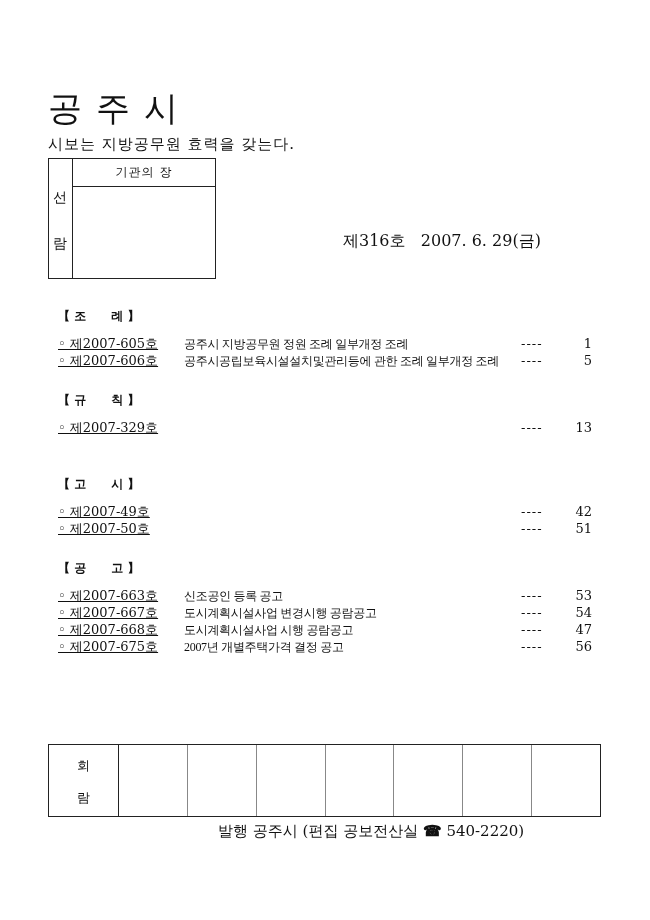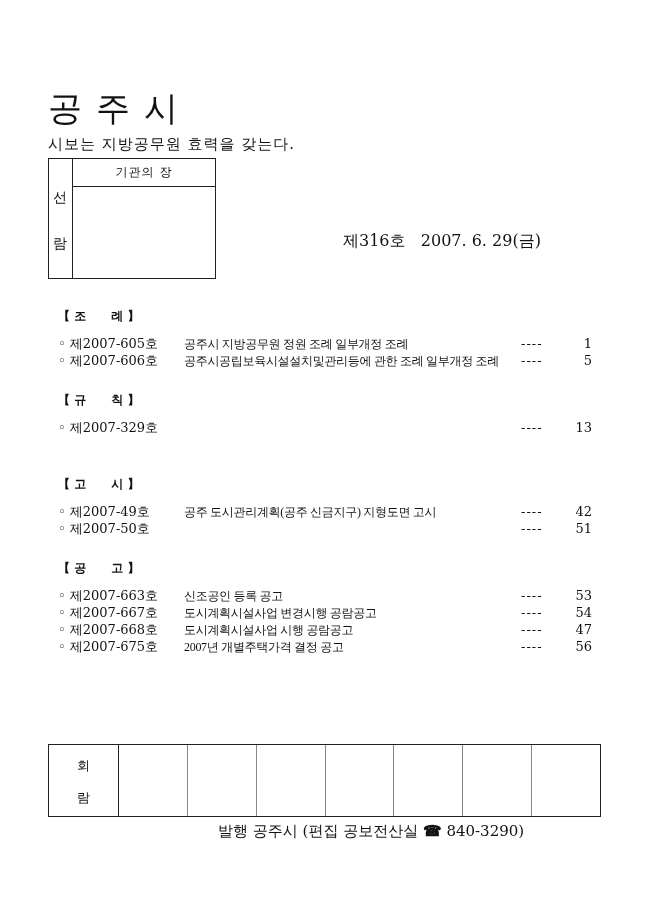--- a/index.html
+++ b/index.html
@@ -37,21 +37,21 @@
       white-space: pre;
     }
     .section-head {
       position: absolute; left: 58px; font-size: 12px; font-weight: bold;
       font-family: "DejaVu Sans", sans-serif; white-space: pre;
     }
     .row {
       position: absolute; left: 58px; width: 540px; height: 18px; font-size: 13px;
       line-height: 18px;
     }
-    .row .no { position: absolute; left: 0; white-space: pre; }
+    .row .no { position: absolute; left: 0; white-space: pre; text-decoration: underline; }
     .row .ttl { position: absolute; left: 126px; white-space: pre; font-size: 12px; letter-spacing: -0.3px; font-family: Liberation Serif, serif; }
     .row .dash { position: absolute; left: 463px; white-space: pre; letter-spacing: 1px; }
     .row .pg { position: absolute; right: 6px; text-align: right; }
     .circ-table {
       position: absolute; left: 48px; top: 744px; width: 553px; height: 73px;
       border: 1.5px solid #222; box-sizing: border-box; display: flex;
     }
     .circ-label {
       width: 70px; border-right: 1.5px solid #222; position: relative; box-sizing: border-box;
     }
@@ -97,21 +97,20 @@
 <div class="section-head" style="top:392px">【 규      칙 】</div>
 <div class="row" style="top:419px">
   <span class="no">◦ 제2007-329호</span>
   <span class="dash">----</span>
   <span class="pg">13</span>
 </div>
 
 <div class="section-head" style="top:476px">【 고      시 】</div>
 <div class="row" style="top:503px">
   <span class="no">◦ 제2007-49호</span>
-  <span class="ttl">공주 도시관리계획(공주 신금지구) 지형도면 고시</span>
   <span class="dash">----</span>
   <span class="pg">42</span>
 </div>
 <div class="row" style="top:520px">
   <span class="no">◦ 제2007-50호</span>
   <span class="dash">----</span>
   <span class="pg">51</span>
 </div>
 
 <div class="section-head" style="top:560px">【 공      고 】</div>
@@ -147,13 +146,13 @@
   </div>
   <div class="circ-cell"></div>
   <div class="circ-cell"></div>
   <div class="circ-cell"></div>
   <div class="circ-cell"></div>
   <div class="circ-cell"></div>
   <div class="circ-cell"></div>
   <div class="circ-cell"></div>
 </div>
 
-<div class="footer"><span>발행 공주시 (편집 공보전산실 </span><span class="phone">☎</span><span> 840-3290)</span></div>
+<div class="footer"><span>발행 공주시 (편집 공보전산실 </span><span class="phone">☎</span><span> 540-2220)</span></div>
 
 </body></html>

